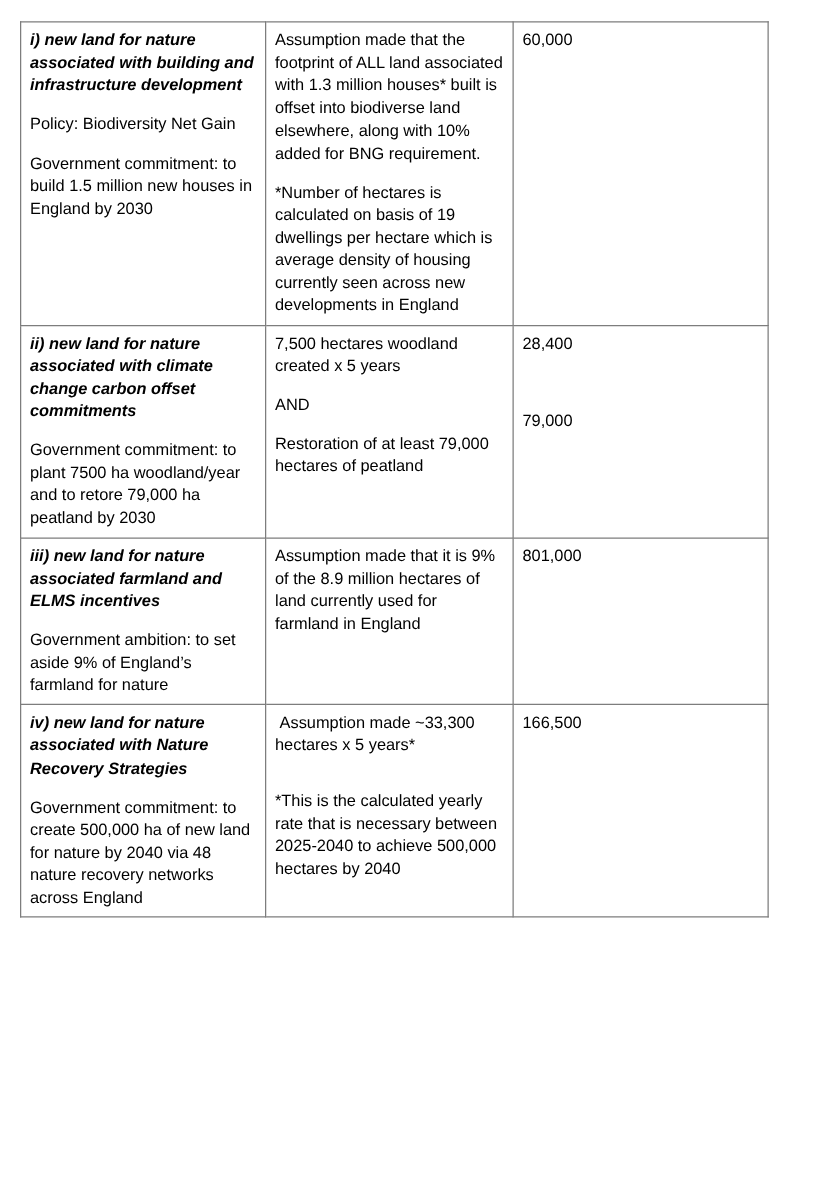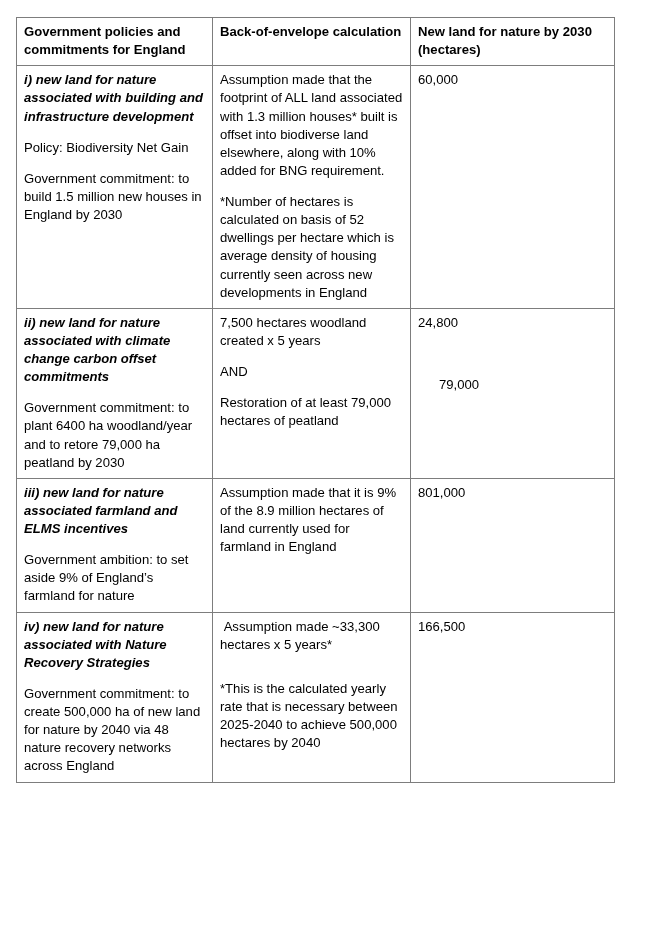--- a/index.html
+++ b/index.html
@@ -57,80 +57,67 @@
   .red {
     color: #e8372b;
     font-weight: bold;
   }
   .red-small {
     color: #e8372b;
     font-weight: bold;
     font-size: 9.6px;
   }
   .gap-lg .p + .p { margin-top: 26px; }
-  .gap-xl .p + .p { margin-top: 44px; margin-left: 21px; }
+  .gap-xl .p + .p { margin-top: 44px; }
 
   .num { white-space: nowrap; }
   .empty-cell { padding: 0; height: 12px; }
   .nowrap-line { display: inline; }
 </style>
 </head>
 <body>
 
 <div id="page">
 
   <table class="policy-table">
     <colgroup>
       <col class="c1">
       <col class="c2">
       <col class="c3">
     </colgroup>
     <tbody>
 
-      <tr>
-        <td class="hdr">
-          <div class="p">Government policies and</div>
-          <div class="p">commitments for England</div>
-        </td>
-        <td class="hdr">
-          <div class="p">Back-of-envelope calculation</div>
-        </td>
-        <td class="hdr">
-          <div class="p">New land for nature by 2030</div>
-          <div class="p">(hectares)</div>
-        </td>
-      </tr>
 
       <tr>
         <td>
           <div class="p ital-bold">i) new land for nature associated with building and infrastructure development</div>
           <div class="p">Policy: Biodiversity Net Gain</div>
           <div class="p">Government commitment: to build 1.5 million new houses in England by 2030</div>
         </td>
         <td>
           <div class="p">Assumption made that the footprint of ALL land associated with 1.3 million houses* built is offset into biodiverse land elsewhere, along with 10% added for BNG requirement.</div>
-          <div class="p">*Number of hectares is calculated on basis of 52 dwellings per hectare which is average density of housing currently seen across new developments in England</div>
+          <div class="p">*Number of hectares is calculated on basis of 19 dwellings per hectare which is average density of housing currently seen across new developments in England</div>
         </td>
         <td>
           <div class="p num">60,000</div>
         </td>
       </tr>
 
       <tr>
         <td>
           <div class="p ital-bold">ii) new land for nature associated with climate change carbon offset commitments</div>
-          <div class="p">Government commitment: to plant 6400 ha woodland/year and to retore 79,000 ha peatland by 2030</div>
+          <div class="p">Government commitment: to plant 7500 ha woodland/year and to retore 79,000 ha peatland by 2030</div>
         </td>
         <td>
           <div class="p">7,500 hectares woodland created x 5 years</div>
           <div class="p">AND</div>
           <div class="p">Restoration of at least 79,000 hectares of peatland</div>
         </td>
         <td class="gap-xl">
-          <div class="p num">24,800</div>
+          <div class="p num">28,400</div>
           <div class="p num">79,000</div>
         </td>
       </tr>
 
       <tr>
         <td>
           <div class="p ital-bold">iii) new land for nature associated farmland and ELMS incentives</div>
           <div class="p">Government ambition: to set aside 9% of England’s farmland for nature</div>
         </td>
         <td>

